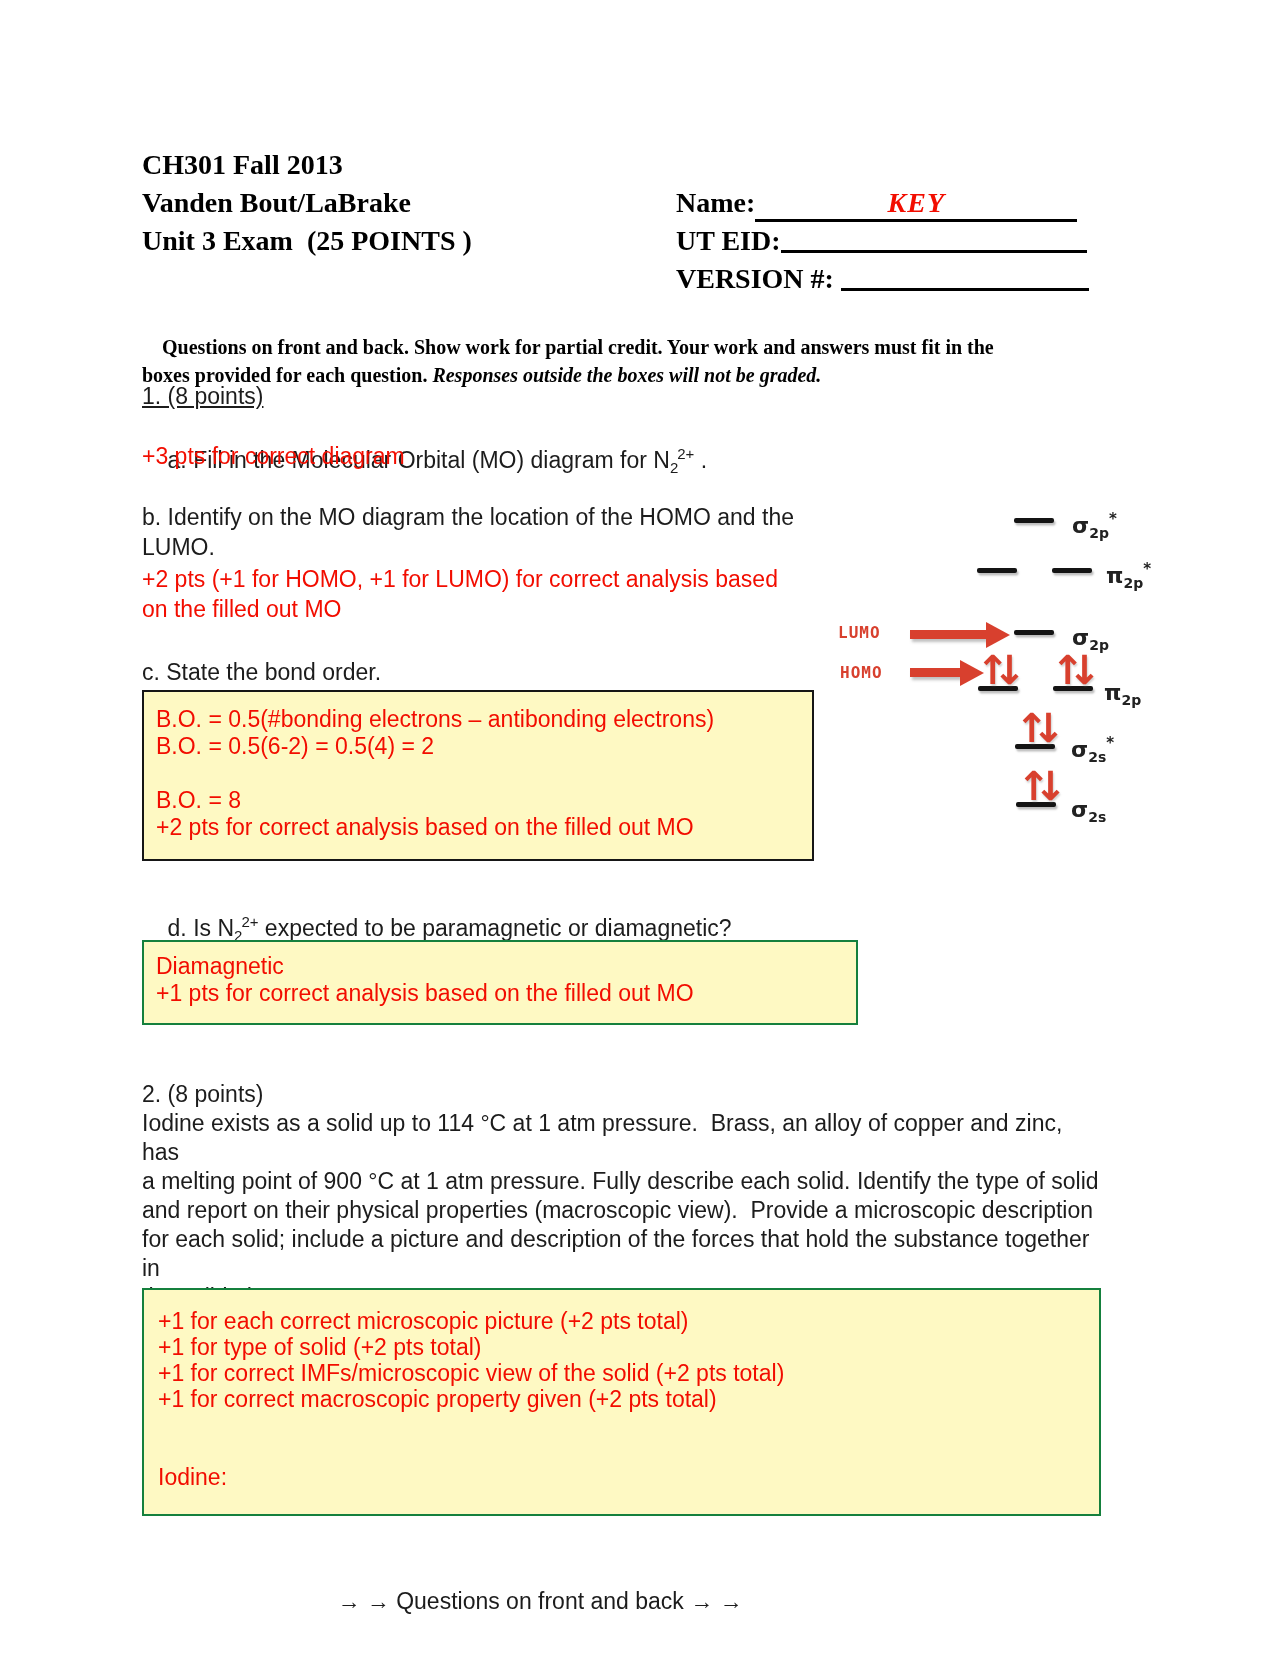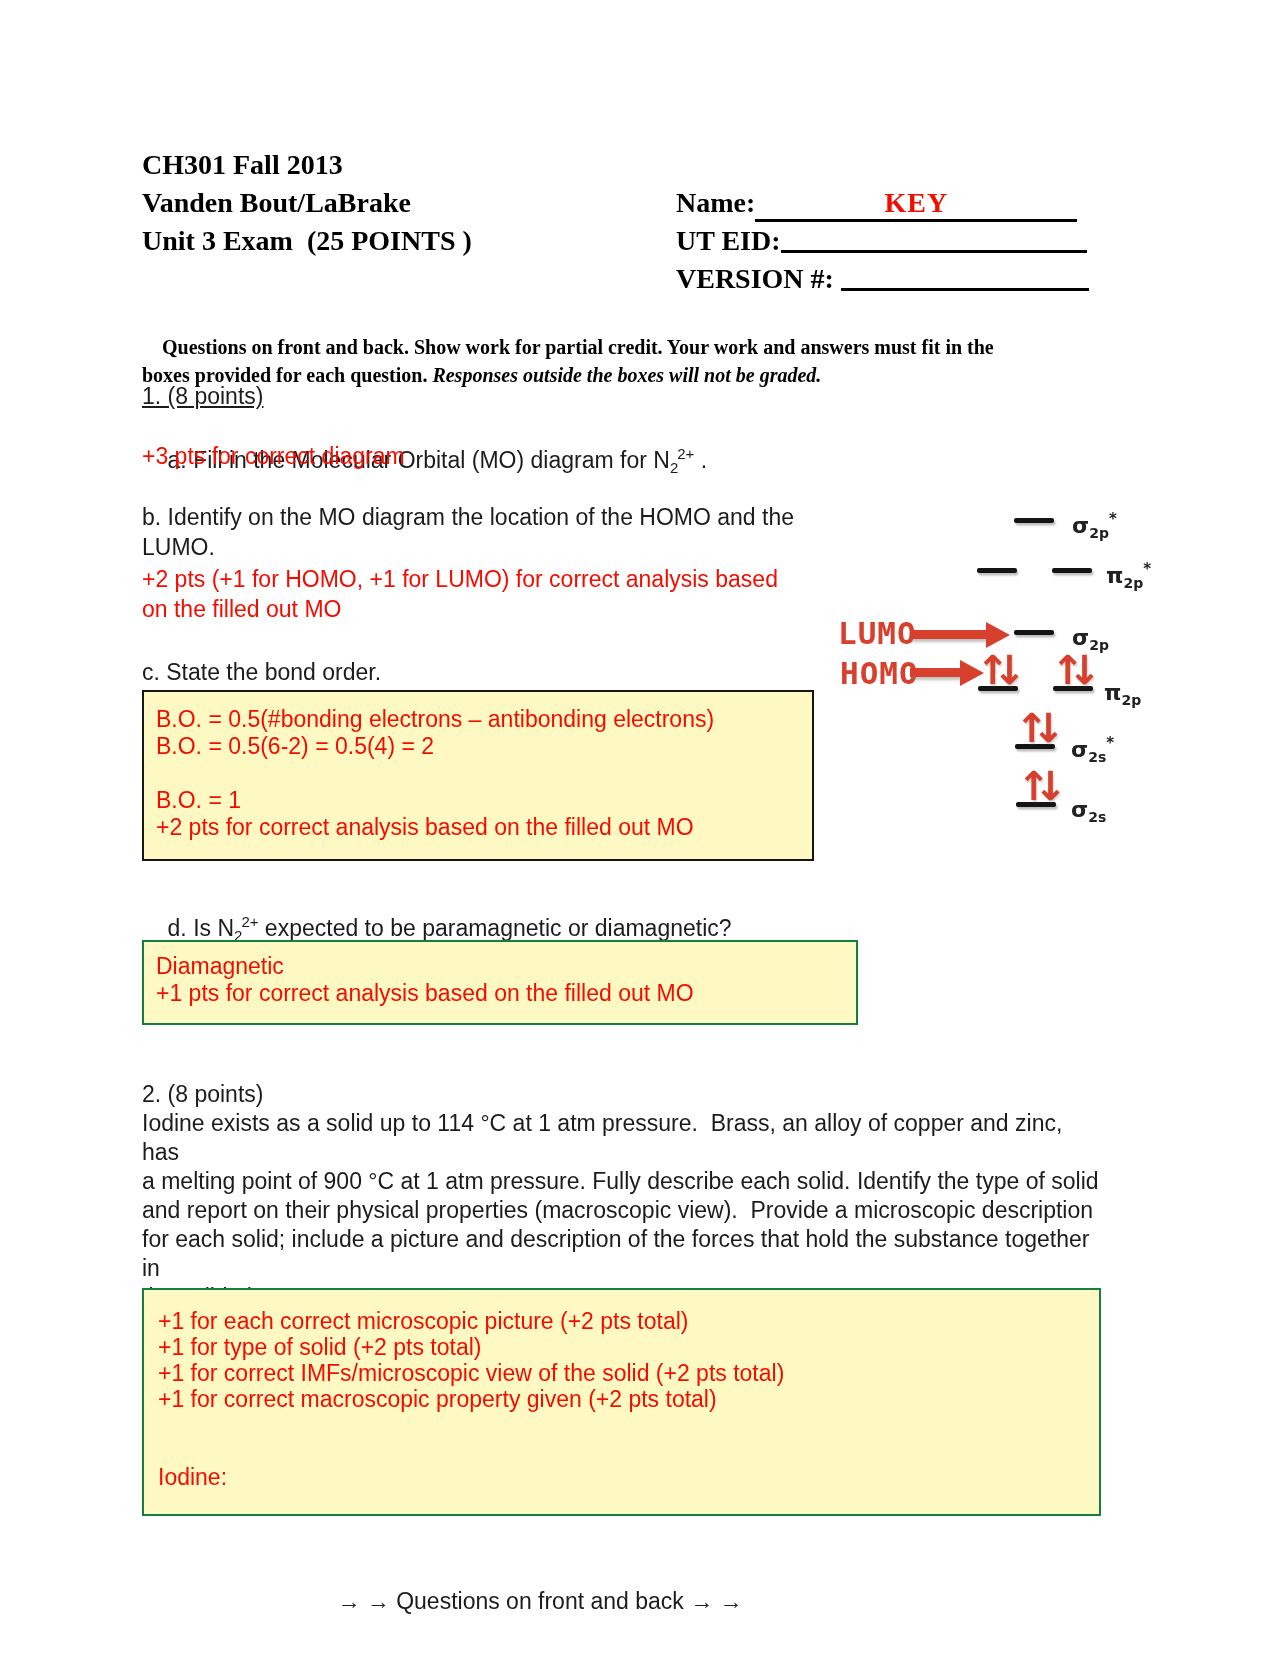--- a/index.html
+++ b/index.html
@@ -9,21 +9,21 @@
   }
   .abs { position:absolute; }
   .serif { font-family:"Liberation Serif", serif; font-weight:bold; color:#000; }
   .h-line { font-size:28px; line-height:38px; white-space:pre-wrap; }
   .instr { font-size:20px; line-height:28px; white-space:pre-wrap; }
   .instr .ital { font-style:italic; }
   .body-text { font-size:23px; line-height:29px; white-space:pre-wrap; }
   .lh30 { line-height:30px; }
   .red { color:#f20d00; }
   .fill-line { display:inline-block; height:2px; border-bottom:3px solid #000; transform:translateY(3px); }
-  .key-line { display:inline-block; text-align:center; border-bottom:3px solid #000; line-height:32px; }
+  .key-line { display:inline-block; text-align:center; border-bottom:3px solid #000; line-height:32px;font-style:italic; }
   .key-val { color:#f20d00; letter-spacing:1px; }
   .answer-box { position:absolute; background:#fef9c3; }
   .bx1 { border:2px solid #161616; }
   .bx3 { border:2px solid #15803d; }
   .box-text { font-size:23px; line-height:27px; white-space:pre-wrap; }
   .box-text-sm { font-size:23px; line-height:26px; white-space:pre-wrap; }
   .spacer27 { height:27px; }
   .csub { font-size:15px; vertical-align:-5px; }
   .csup { font-size:15px; vertical-align:9px; margin-left:-1px; }
   
@@ -31,21 +31,21 @@
              box-shadow:1.5px 2.5px 2px rgba(110,110,110,0.45); }
   .mo-label { position:absolute; font-family:"DejaVu Sans", sans-serif; font-weight:bold;
               font-size:22px; color:#222; line-height:26px; }
   .mo-label .msub { font-size:14px; vertical-align:-5px; }
   .mo-label .mstar { font-size:15px; vertical-align:9px; }
   .epair { position:absolute; font-family:"DejaVu Sans", sans-serif; font-weight:bold;
            color:#d8402e; font-size:40px; line-height:40px;
            text-shadow:1px 2px 2px rgba(140,140,140,0.4); }
   .epair .dn { margin-left:-0.42em; }
   .frontier-label { position:absolute; font-family:"DejaVu Sans Mono", monospace; font-weight:bold;
-                    font-size:31px; color:#d8402e; line-height:26px; letter-spacing:1px; }
+                    font-size:16px; color:#d8402e; line-height:26px; letter-spacing:1px; }
   .ptr-arrow { position:absolute; height:9px; background:#d8402e;
                box-shadow:2px 3px 3px rgba(130,130,130,0.5); }
   .ptr-arrow::after { content:""; position:absolute; left:100%; top:50%; transform:translateY(-50%);
                       border-left:24px solid #d8402e; border-top:13px solid transparent;
                       border-bottom:13px solid transparent; width:0; height:0; }
   .footer { text-align:center; font-size:23px; color:#1c1c1c; }
 </style>
 </head>
 <body>
 
@@ -80,21 +80,21 @@
 LUMO.</div>
   <div class="abs body-text lh30 red" style="left:142px; top:564px; width:680px;">+2 pts (+1 for HOMO, +1 for LUMO) for correct analysis based
 on the filled out MO</div>
 
   <div class="abs body-text" style="left:142px; top:658px;">c. State the bond order.</div>
 
   <div class="answer-box bx1" style="left:142px; top:690px; width:644px; height:153px; padding:14px 12px 0 12px;">
     <div class="box-text red">B.O. = 0.5(#bonding electrons – antibonding electrons)</div>
     <div class="box-text red">B.O. = 0.5(6-2) = 0.5(4) = 2</div>
     <div class="spacer27"></div>
-    <div class="box-text red">B.O. = 1</div>
+    <div class="box-text red">B.O. = 8</div>
     <div class="box-text red">+2 pts for correct analysis based on the filled out MO</div>
   </div>
 
   <div class="abs body-text" style="left:142px; top:878px;">
     <span>d. Is N</span><span class="csub">2</span><span class="csup">2+</span><span> expected to be paramagnetic or diamagnetic?</span>
   </div>
 
   <div class="answer-box bx3" style="left:142px; top:940px; width:688px; height:70px; padding:11px 12px 0 12px;">
     <div class="box-text red">Diamagnetic</div>
     <div class="box-text red">+1 pts for correct analysis based on the filled out MO</div>

